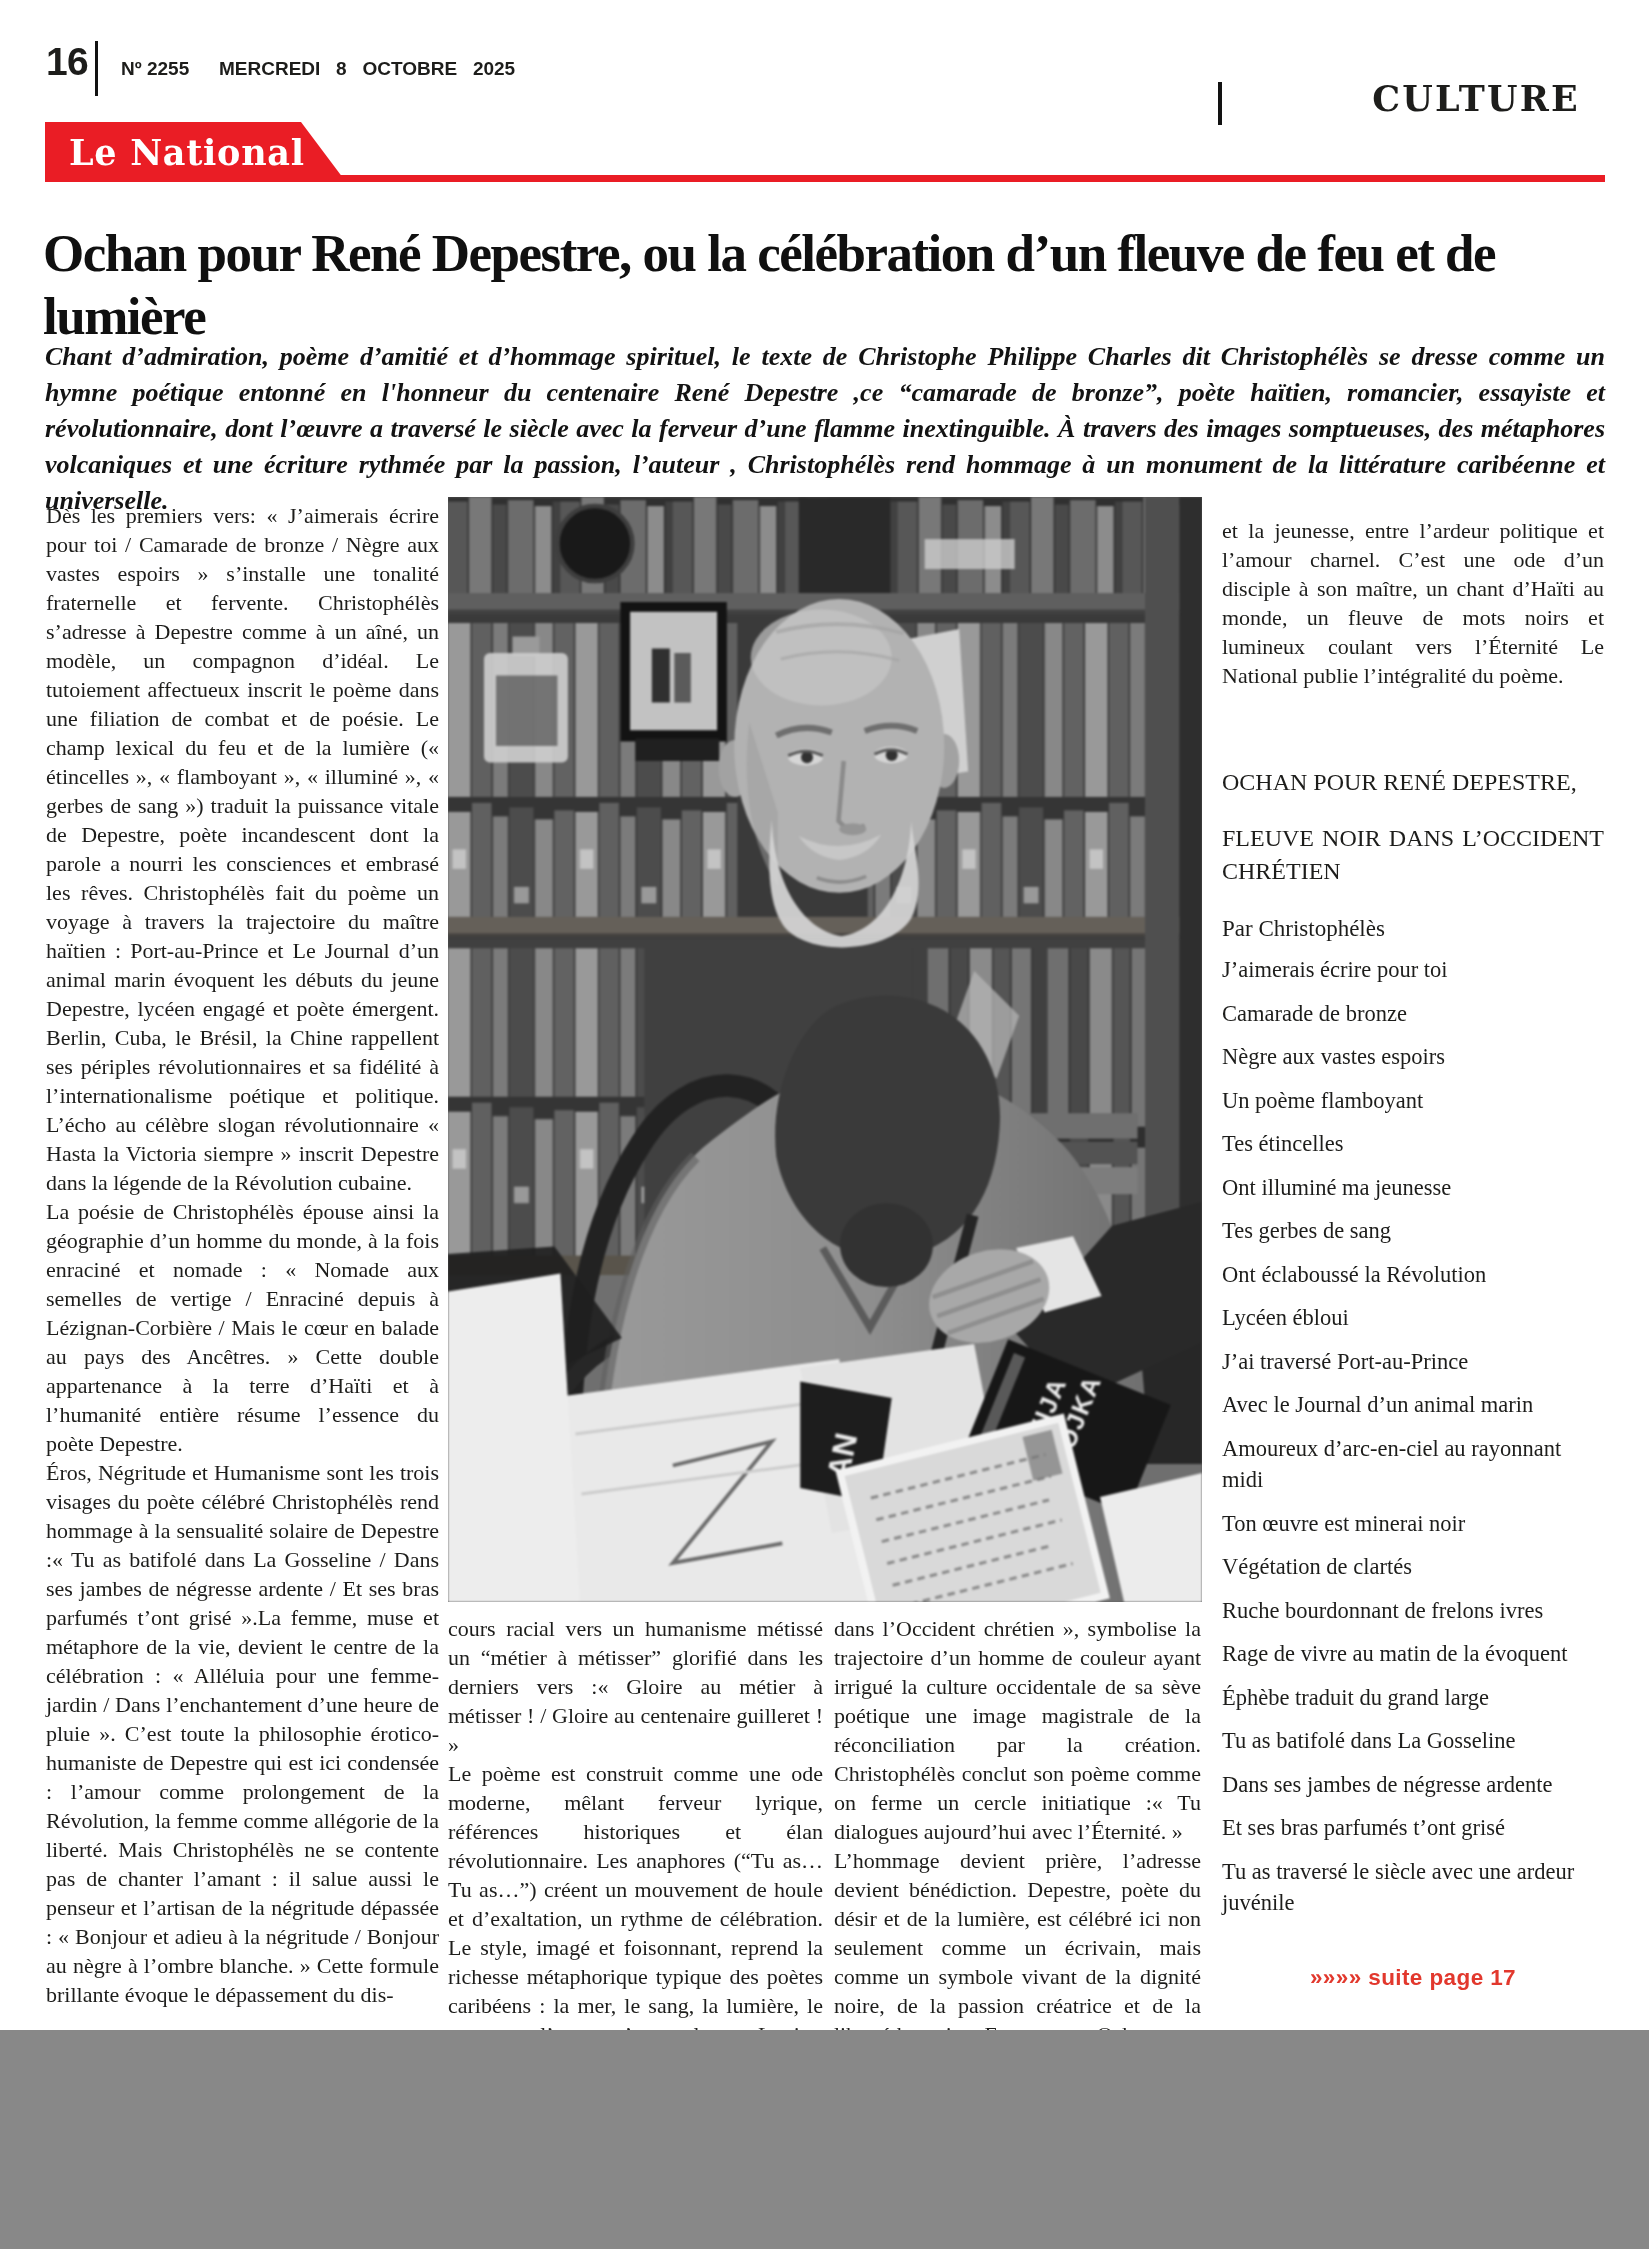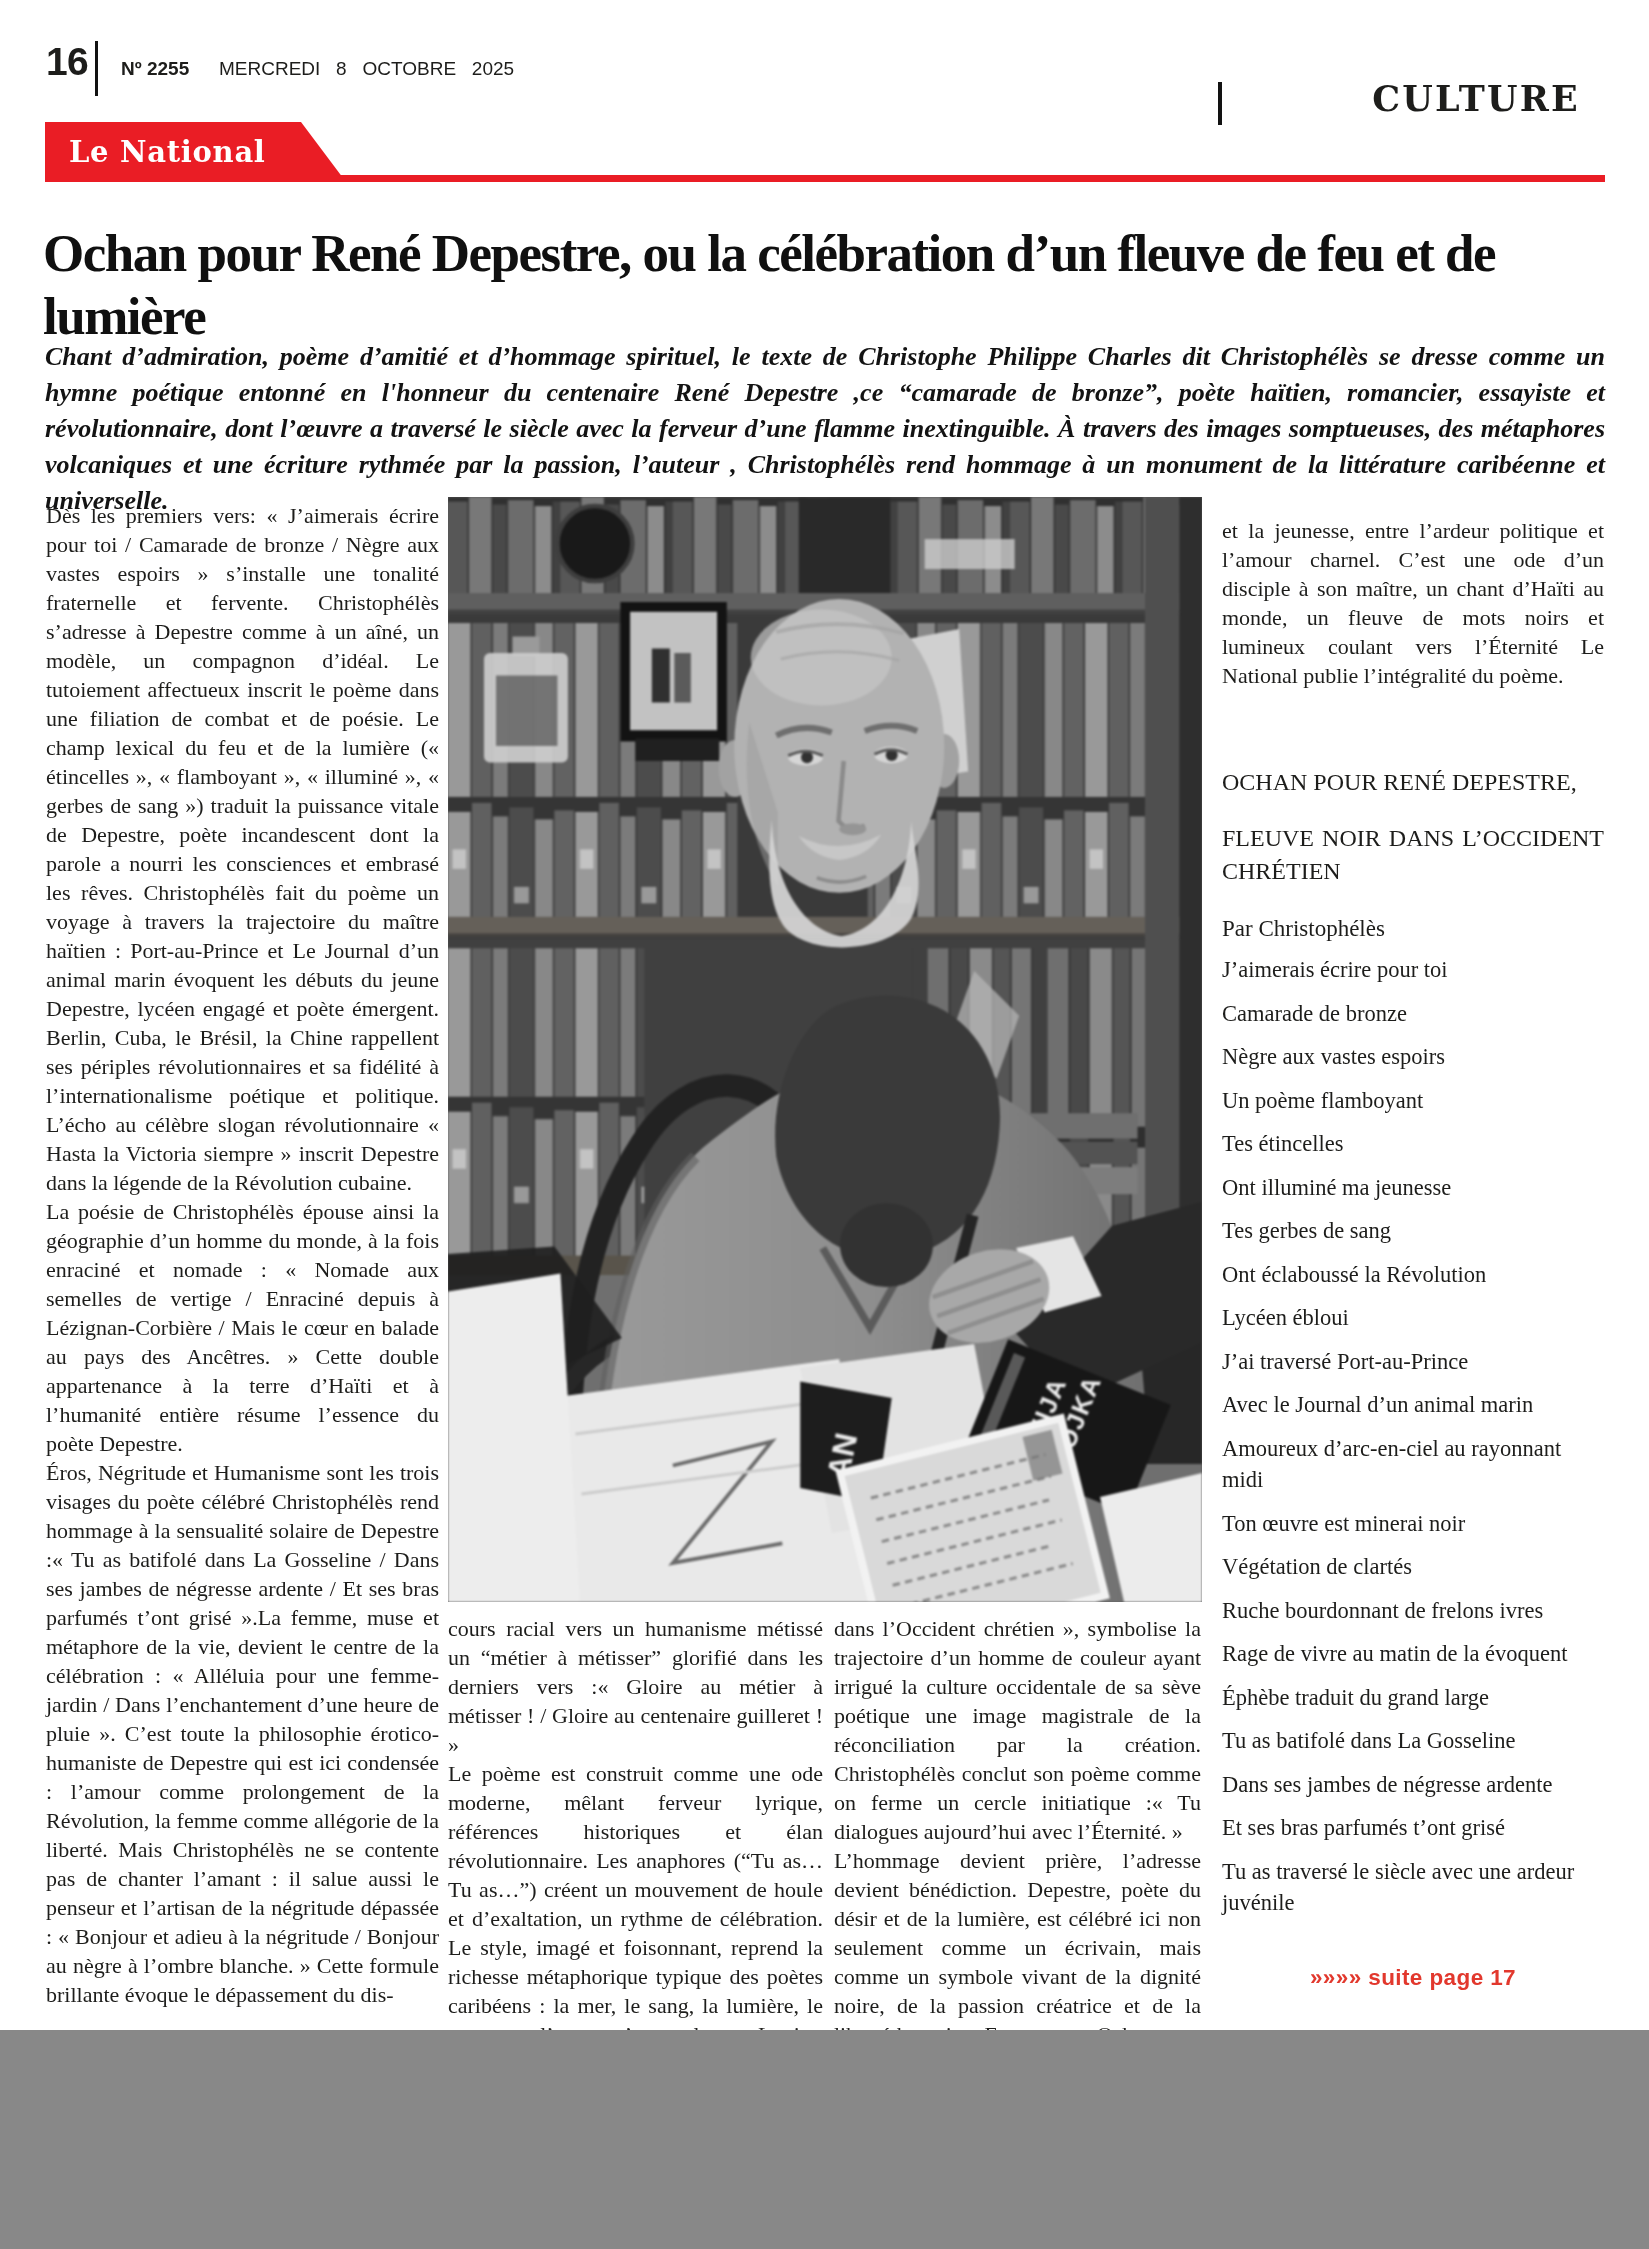--- a/index.html
+++ b/index.html
@@ -11,26 +11,26 @@
   #page{
     position:relative;width:1650px;height:2030px;background:#ffffff;
     font-family:"Liberation Serif",serif;color:var(--ink);overflow:hidden;
     margin:0 auto;
   }
   
   .pagenum{position:absolute;left:46px;top:39px;display:flex;align-items:flex-start;
     font-family:"Liberation Sans",sans-serif;font-weight:bold;font-size:39px;line-height:45px;letter-spacing:-0.7px;}
   .pagenum-bar{width:3px;height:55px;background:#121212;margin-left:7.5px;margin-top:1.5px;}
   .issue{position:absolute;left:121px;top:58px;font-family:"Liberation Sans",sans-serif;font-weight:bold;font-size:19px;}
-  .dateline{position:absolute;left:219px;top:58px;font-family:"Liberation Sans",sans-serif;font-weight:normal;font-size:19px;word-spacing:10.5px;}
+  .dateline{position:absolute;left:219px;top:58px;font-family:"Liberation Sans",sans-serif;font-weight:bold;font-size:19px;word-spacing:10.5px;}
   .header-divider{position:absolute;left:1218px;top:82px;width:3.7px;height:43px;background:#121212;}
   .section-title{position:absolute;right:70px;top:78px;font-family:"DejaVu Serif",serif;font-weight:bold;font-size:35px;letter-spacing:2.2px;}
   .brand-banner{position:absolute;left:45px;top:122px;width:301px;height:60px;background:var(--accent);
     clip-path:polygon(0 0,256px 0,301px 100%,0 100%);display:flex;align-items:center;}
-  .brand-banner span{color:#fff;font-family:"DejaVu Serif",serif;font-weight:bold;font-size:29px;padding-left:24px;letter-spacing:0.7px;}
+  .brand-banner span{color:#fff;font-family:"DejaVu Serif",serif;font-weight:bold;font-size:35px;padding-left:24px;letter-spacing:0.7px;}
   .top-rule{position:absolute;left:45px;top:175px;width:1560px;height:6.7px;background:var(--accent);}
   .bottom-rule{position:absolute;left:0;top:2218px;width:1650px;height:11.2px;background:var(--accent);}
   
   .headline{position:absolute;left:43px;top:186px;width:1563px;
     font-weight:bold;font-size:53px;line-height:63px;letter-spacing:-1.5px;color:#101010;}
   .lede{position:absolute;left:45px;top:339px;width:1560px;
     font-weight:bold;font-style:italic;font-size:26px;line-height:36px;text-align:justify;color:#131313;}
   
   .body-text{font-size:22px;line-height:29px;text-align:justify;}
   .body-text p{margin:0;}

